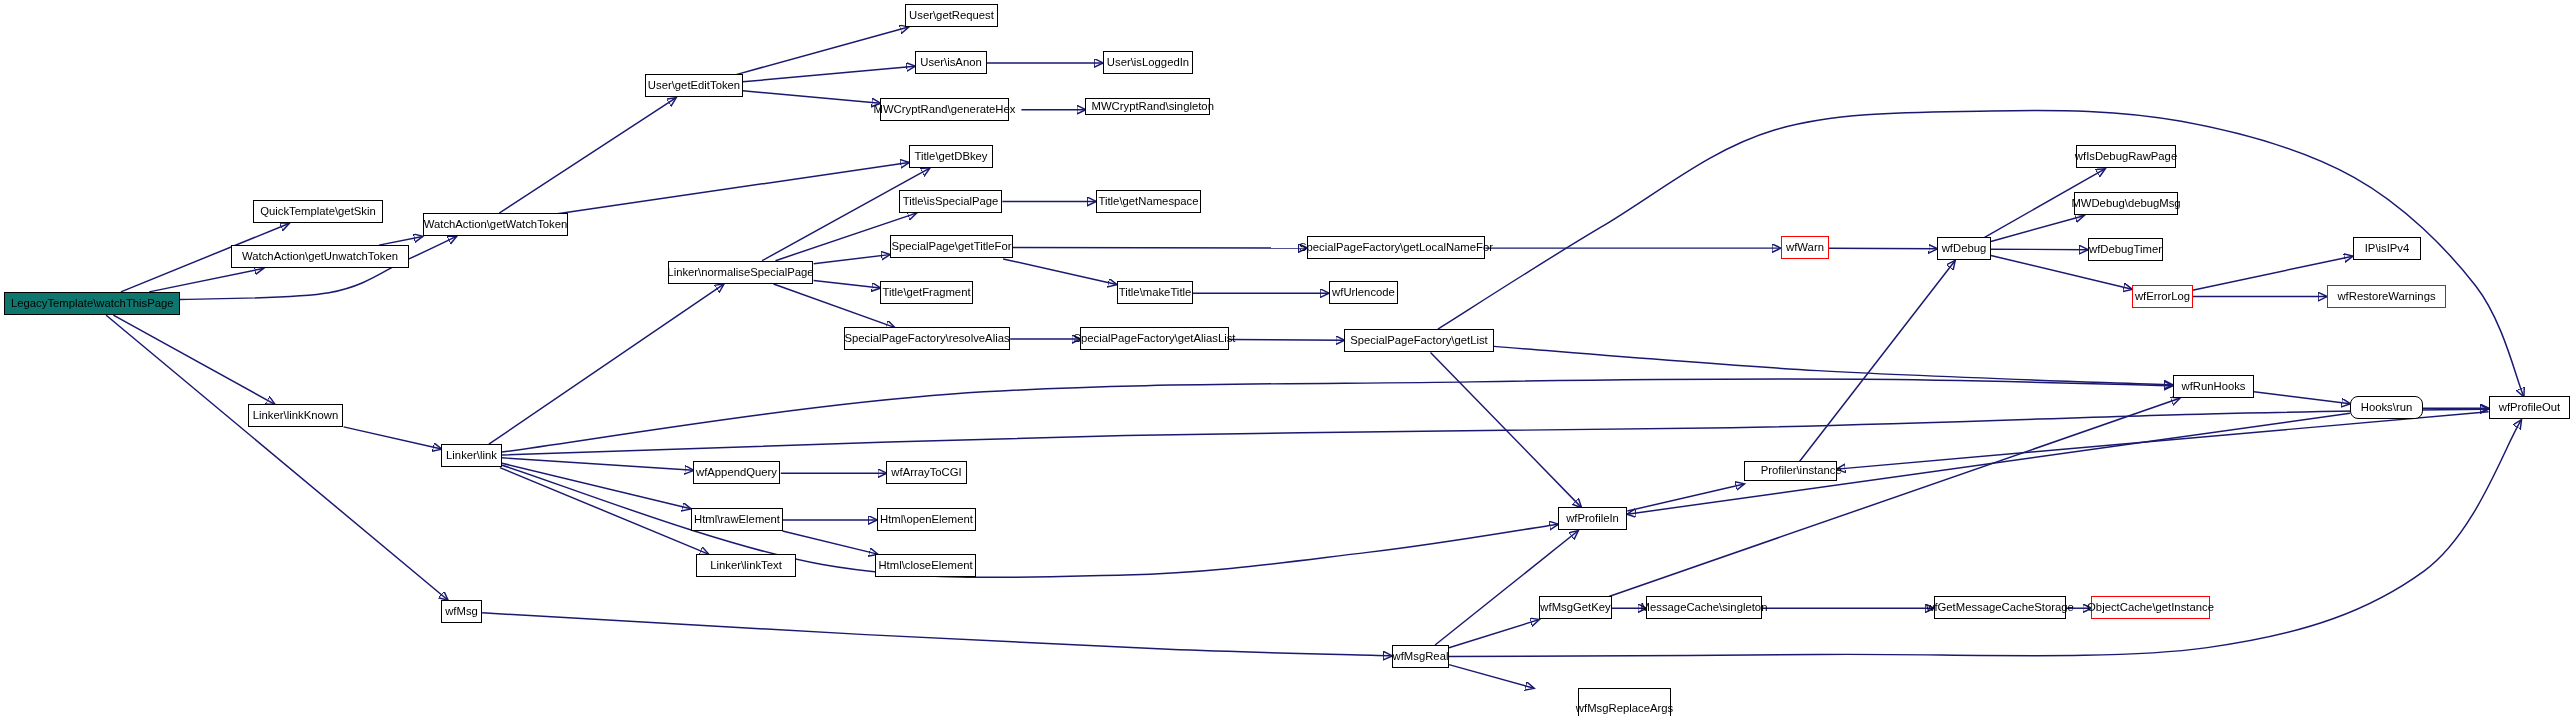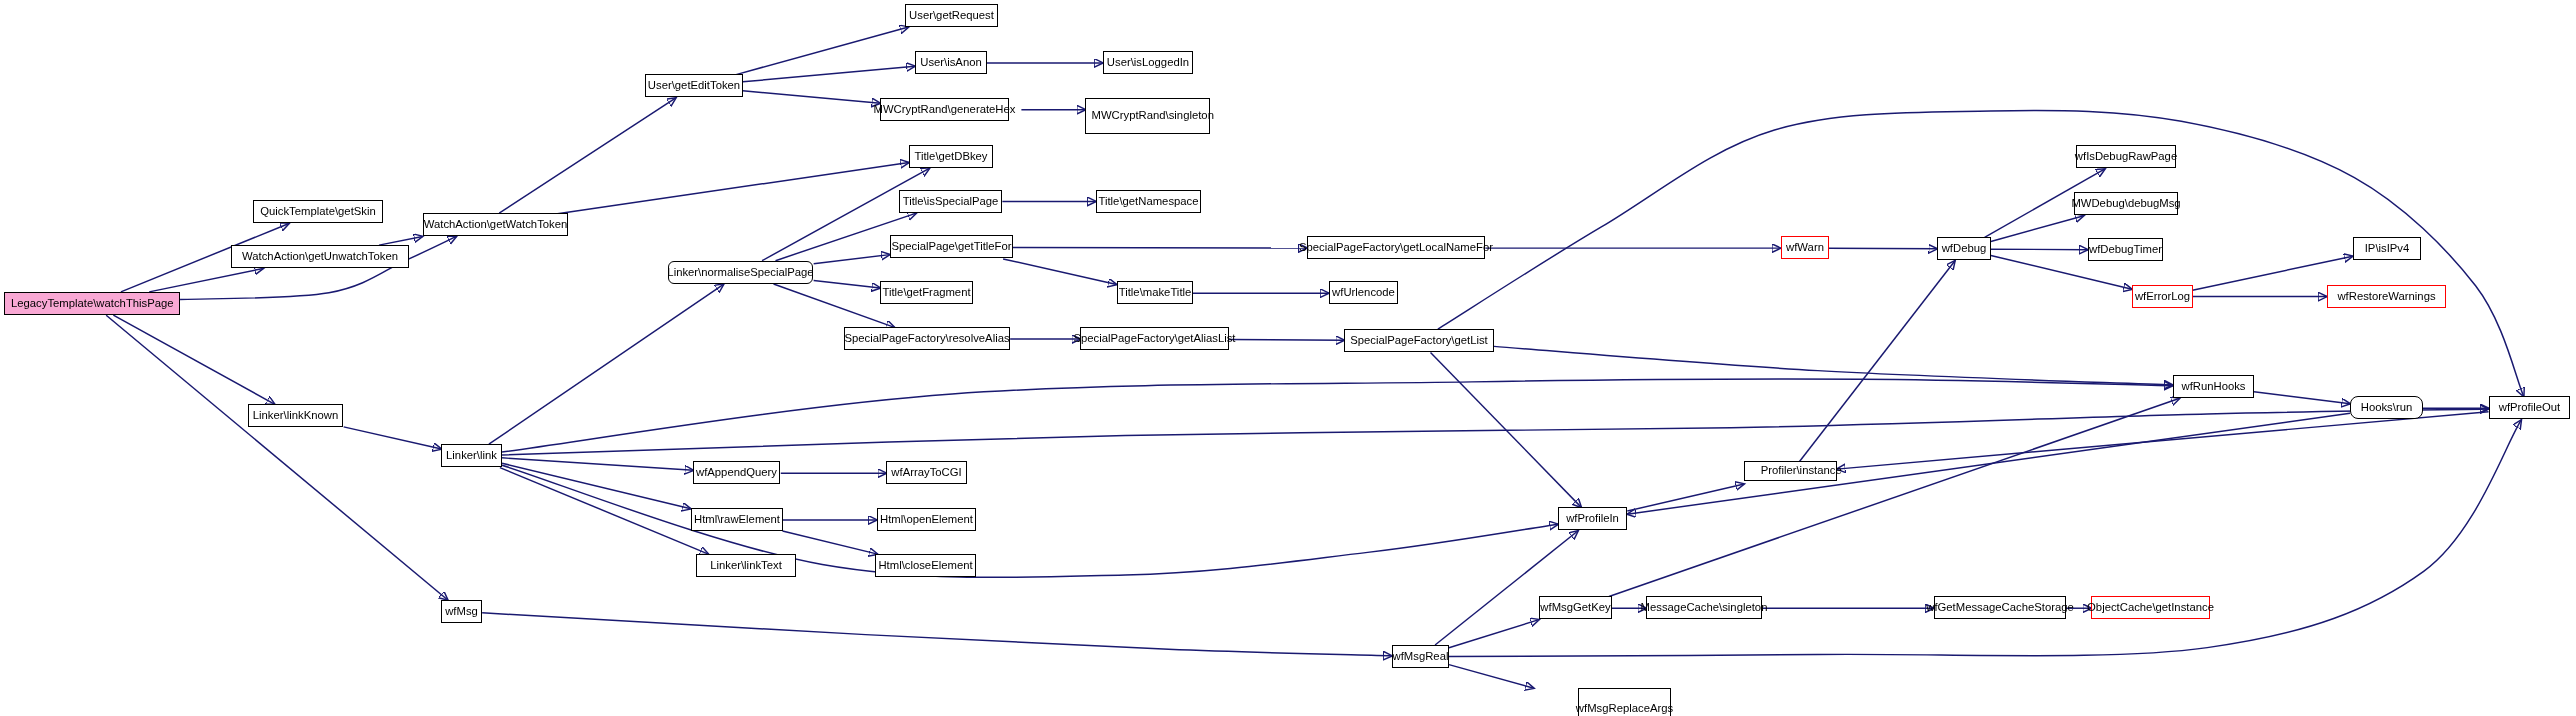--- a/index.html
+++ b/index.html
@@ -18,21 +18,21 @@
     display:flex;align-items:center;justify-content:center;
     background:#ffffff;
     border:1.2px solid #000000;
     color:#000000;
     font-size:11.3px;line-height:1;white-space:nowrap;
     padding:0 2.6px;
     text-decoration:none;
     cursor:pointer;
   }
   .node.red{border:1.7px solid #ff0000;}
-  .node.root{background:#f9a8d4;border:1.6px solid #000000;cursor:default;}
+  .node.root{background:#0f766e;border:1.6px solid #000000;cursor:default;}
 </style>
 </head>
 <body>
 
 <div class="canvas">
   <svg class="edge-layer" width="2576" height="717" viewBox="0 0 2976 828" xmlns="http://www.w3.org/2000/svg">
     <defs>
       <marker id="arrow" markerUnits="userSpaceOnUse" markerWidth="14" markerHeight="11" refX="10" refY="5" orient="auto">
         <path d="M0,0 L10.5,5 L0,10 z" fill="#191970"></path>
       </marker>
@@ -101,27 +101,27 @@
     </svg>
 <div class="node root" style="left: 4.3px; top: 292px; width: 176px; height: 23.4px;">LegacyTemplate\watchThisPage</div>
     <div class="node" style="left: 253px; top: 200px; width: 130px; height: 23.4px;">QuickTemplate\getSkin</div>
     <div class="node" style="left: 231px; top: 245px; width: 178px; height: 23.4px;">WatchAction\getUnwatchToken</div>
     <div class="node" style="left: 409px; top: 213px; width: 145px; height: 23.4px; margin-left: 14px;">WatchAction\getWatchToken</div>
     <div class="node" style="left: 645px; top: 74px; width: 98px; height: 23.4px;">User\getEditToken</div>
     <div class="node" style="left: 905px; top: 3.5px; width: 93px; height: 23.4px;">User\getRequest</div>
     <div class="node" style="left: 915px; top: 51px; width: 72px; height: 23.4px;">User\isAnon</div>
     <div class="node" style="left: 1103px; top: 51px; width: 90px; height: 23.4px;">User\isLoggedIn</div>
     <div class="node" style="left: 880px; top: 98px; width: 129px; height: 23.4px;">MWCryptRand\generateHex</div>
-    <div class="node" style="left: 1085px; top: 98px; width: 125px; height: 36px; padding-left: 13px;">MWCryptRand\singleton</div>
+    <div class="node" style="left: 1085px; top: 98px; width: 125px; height: 17px; padding-left: 13px;">MWCryptRand\singleton</div>
     <div class="node" style="left: 909px; top: 145px; width: 84px; height: 23.4px;">Title\getDBkey</div>
     <div class="node" style="left: 899px; top: 190px; width: 103px; height: 23.4px;">Title\isSpecialPage</div>
     <div class="node" style="left: 1096px; top: 190px; width: 105px; height: 23.4px;">Title\getNamespace</div>
     <div class="node" style="left: 890px; top: 235px; width: 123px; height: 23.4px;">SpecialPage\getTitleFor</div>
     <div class="node" style="left: 1307px; top: 236px; width: 178px; height: 23.4px;">SpecialPageFactory\getLocalNameFor</div>
-    <div class="node" style="left: 668px; top: 261px; width: 145px; height: 23.4px; border-radius: 6px;">Linker\normaliseSpecialPage</div>
+    <div class="node" style="left: 668px; top: 261px; width: 145px; height: 23.4px;">Linker\normaliseSpecialPage</div>
     <div class="node" style="left: 880px; top: 281px; width: 93px; height: 23.4px;">Title\getFragment</div>
     <div class="node" style="left: 1117px; top: 281px; width: 76px; height: 23.4px;">Title\makeTitle</div>
     <div class="node" style="left: 1329px; top: 281px; width: 69px; height: 23.4px;">wfUrlencode</div>
     <div class="node" style="left: 844px; top: 327px; width: 166px; height: 23.4px;">SpecialPageFactory\resolveAlias</div>
     <div class="node" style="left: 1080px; top: 327px; width: 149px; height: 23.4px;">SpecialPageFactory\getAliasList</div>
     <div class="node" style="left: 1344px; top: 329px; width: 150px; height: 23.4px;">SpecialPageFactory\getList</div>
     <div class="node red" style="left: 1781px; top: 236px; width: 48px; height: 23.4px;">wfWarn</div>
     <div class="node" style="left: 1937px; top: 237px; width: 54px; height: 23.4px;">wfDebug</div>
     <div class="node" style="left: 2076px; top: 145px; width: 100px; height: 23.4px;">wfIsDebugRawPage</div>
     <div class="node" style="left: 2074px; top: 192px; width: 104px; height: 23.4px;">MWDebug\debugMsg</div>

